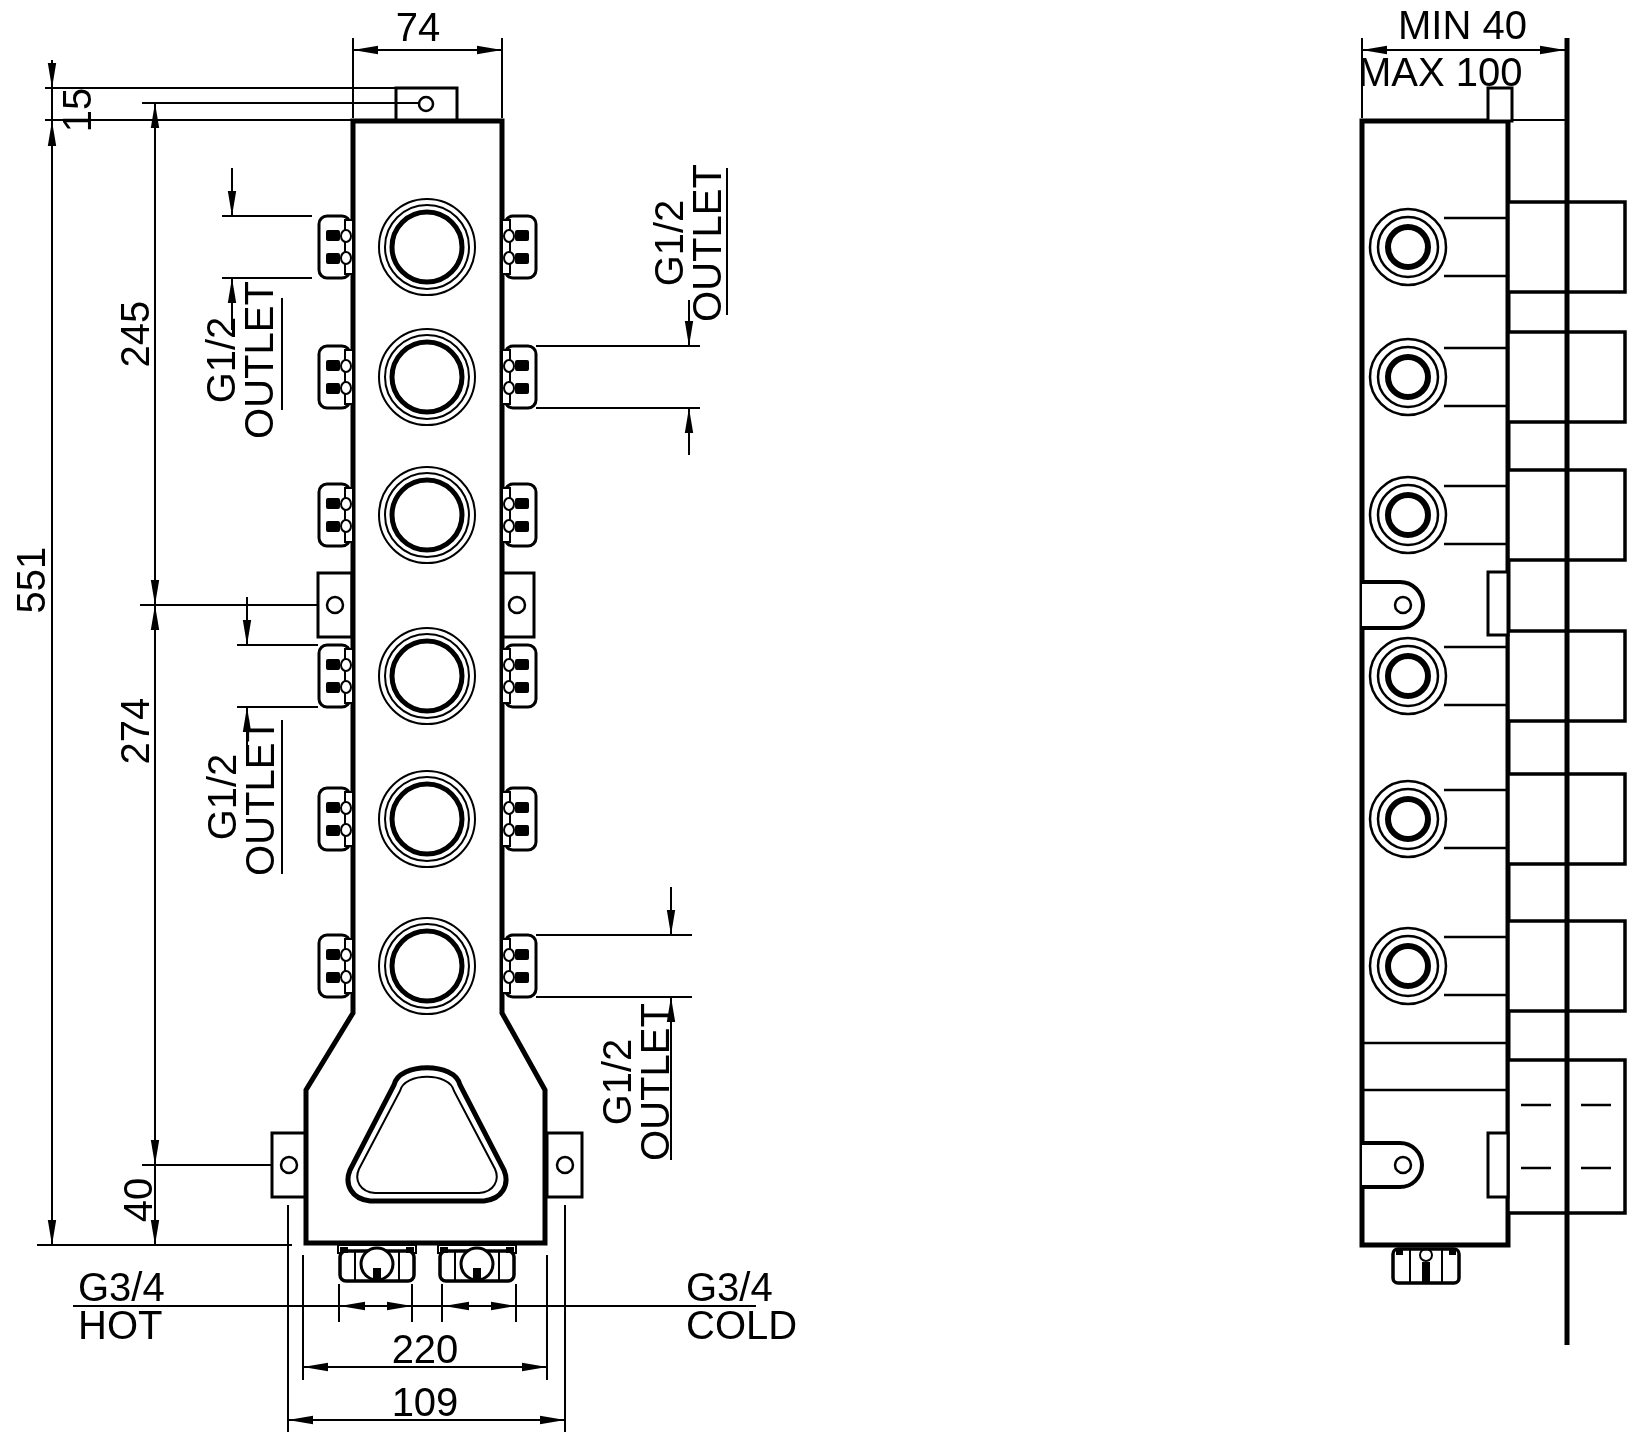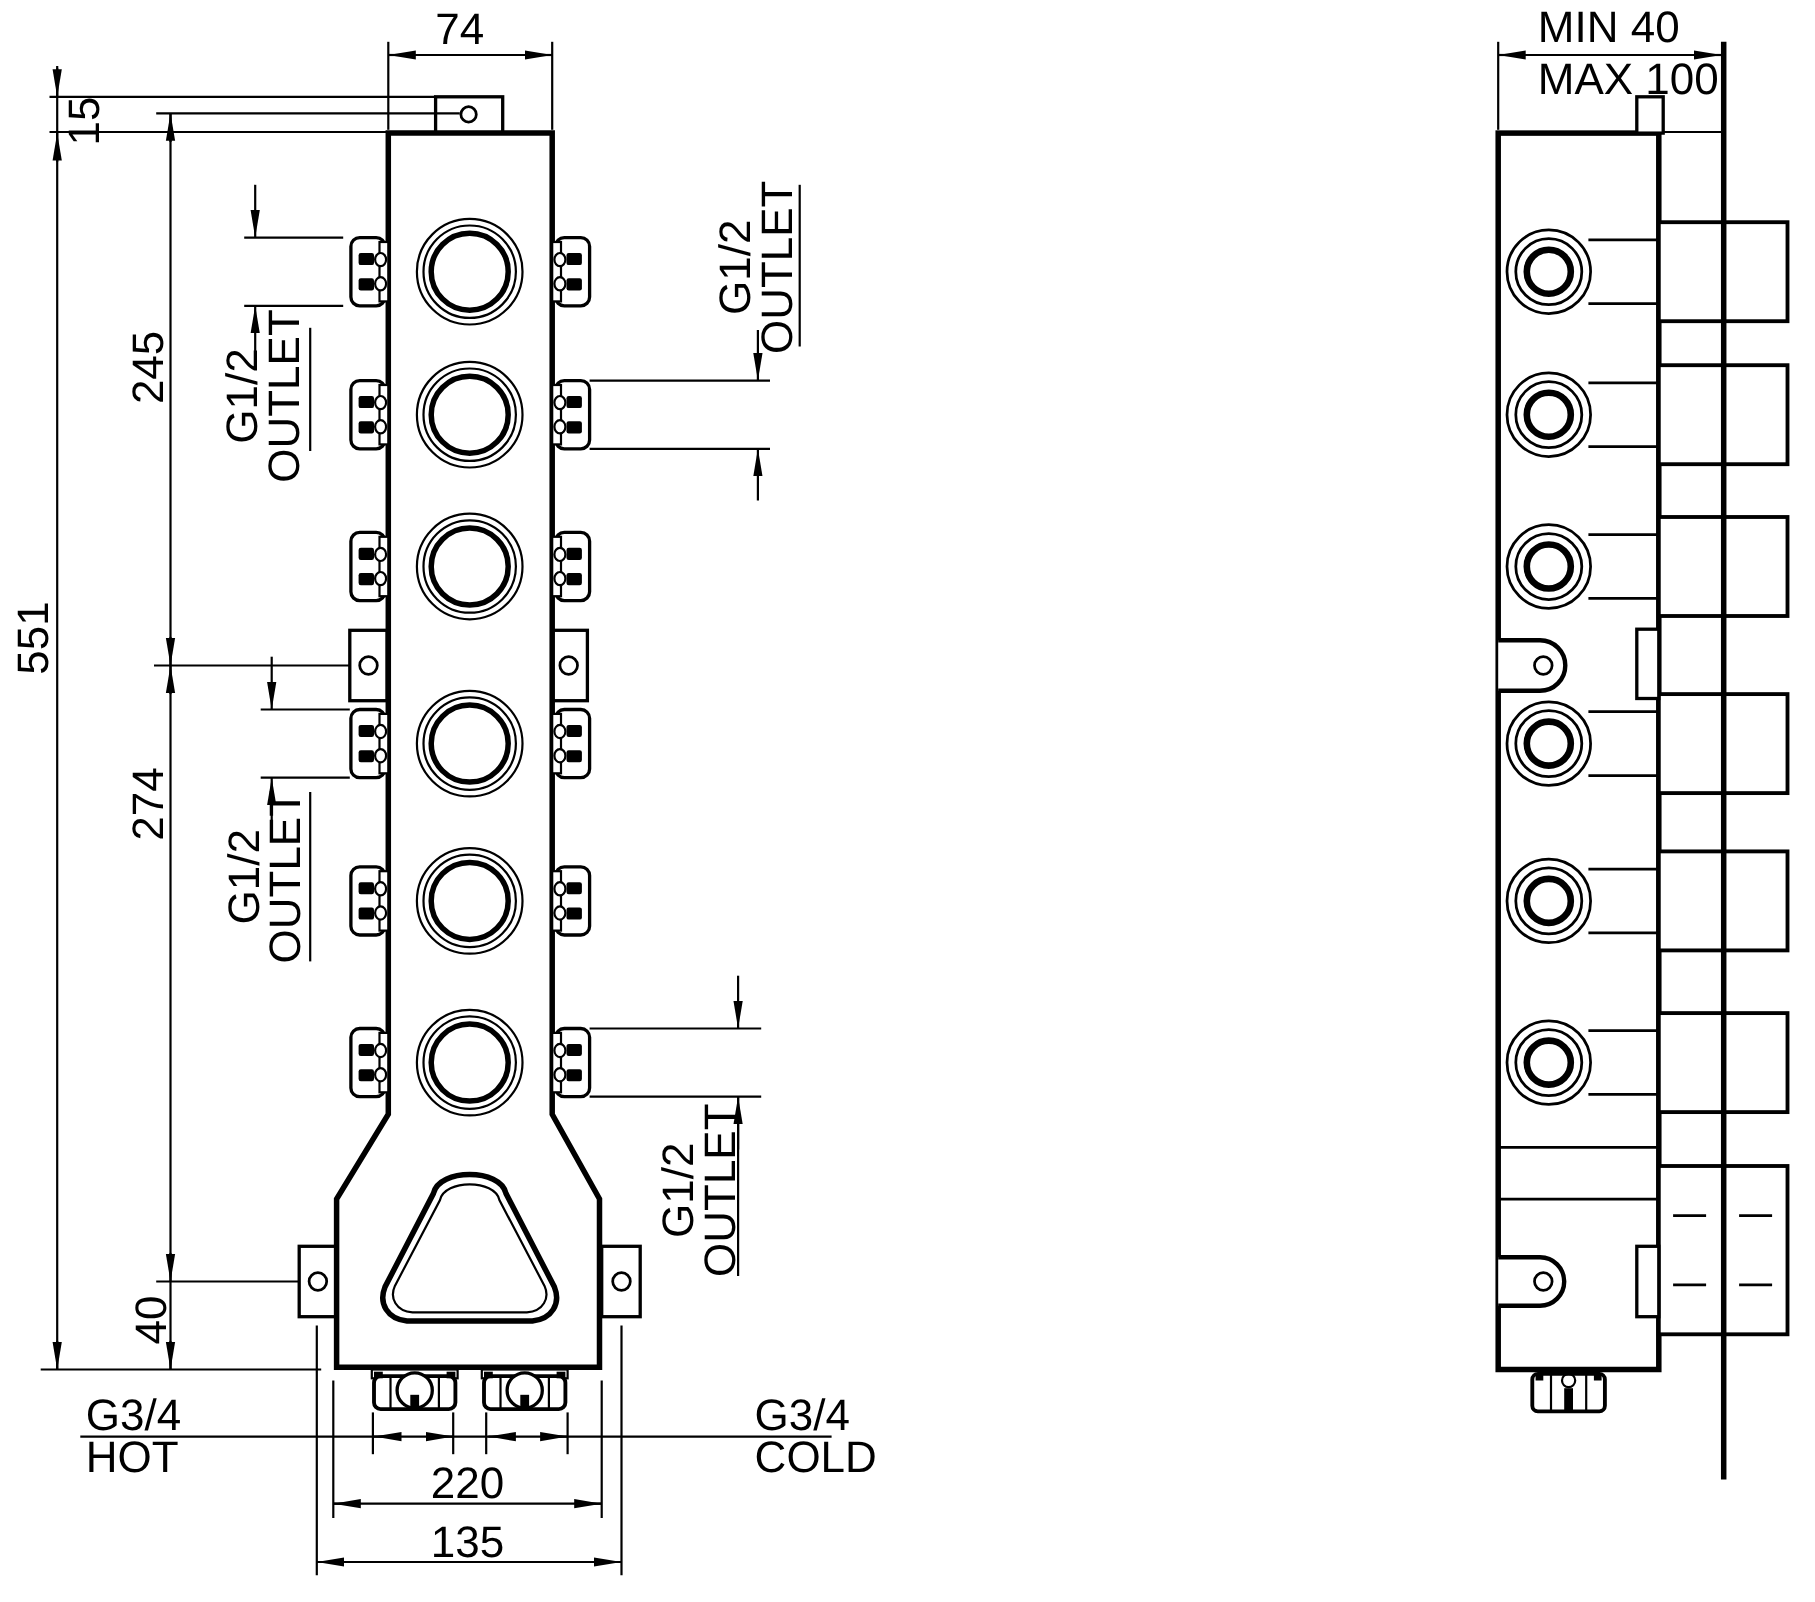--- a/index.html
+++ b/index.html
@@ -256,21 +256,21 @@
   </g>
 </svg>
 
 <div class="txt tc" style="left:418px;top:27px">74</div>
 <div class="txt tr" style="left:77px;top:110px">15</div>
 <div class="txt tr" style="left:31px;top:580px">551</div>
 <div class="txt tr" style="left:135px;top:334px">245</div>
 <div class="txt tr" style="left:135px;top:731px">274</div>
 <div class="txt tr" style="left:138px;top:1200px">40</div>
 <div class="txt tc" style="left:425px;top:1349px">220</div>
-<div class="txt tc" style="left:425px;top:1402px">135</div>
+<div class="txt tc" style="left:425px;top:1402px">109</div>
 
 <div class="txt tr" style="left:240px;top:360px">
   <div>G1/2</div>
   <div>OUTLET</div>
 </div>
 <div class="txt tr" style="left:688px;top:243px">
   <div>G1/2</div>
   <div>OUTLET</div>
 </div>
 <div class="txt tr" style="left:241px;top:797px">
@@ -285,15 +285,15 @@
 <div class="txt tl" style="left:78px;top:1268px">
   <div>G3/4</div>
   <div>HOT</div>
 </div>
 <div class="txt tl" style="left:686px;top:1268px">
   <div>G3/4</div>
   <div>COLD</div>
 </div>
 
 <div class="txt tl" style="left:1398px;top:6px">MIN 40</div>
-<div class="txt tl" style="left:1398px;top:53px">MAX 100</div>
+<div class="txt tl" style="left:1358px;top:53px">MAX 100</div>
 
 </div>
 
 </body></html>

